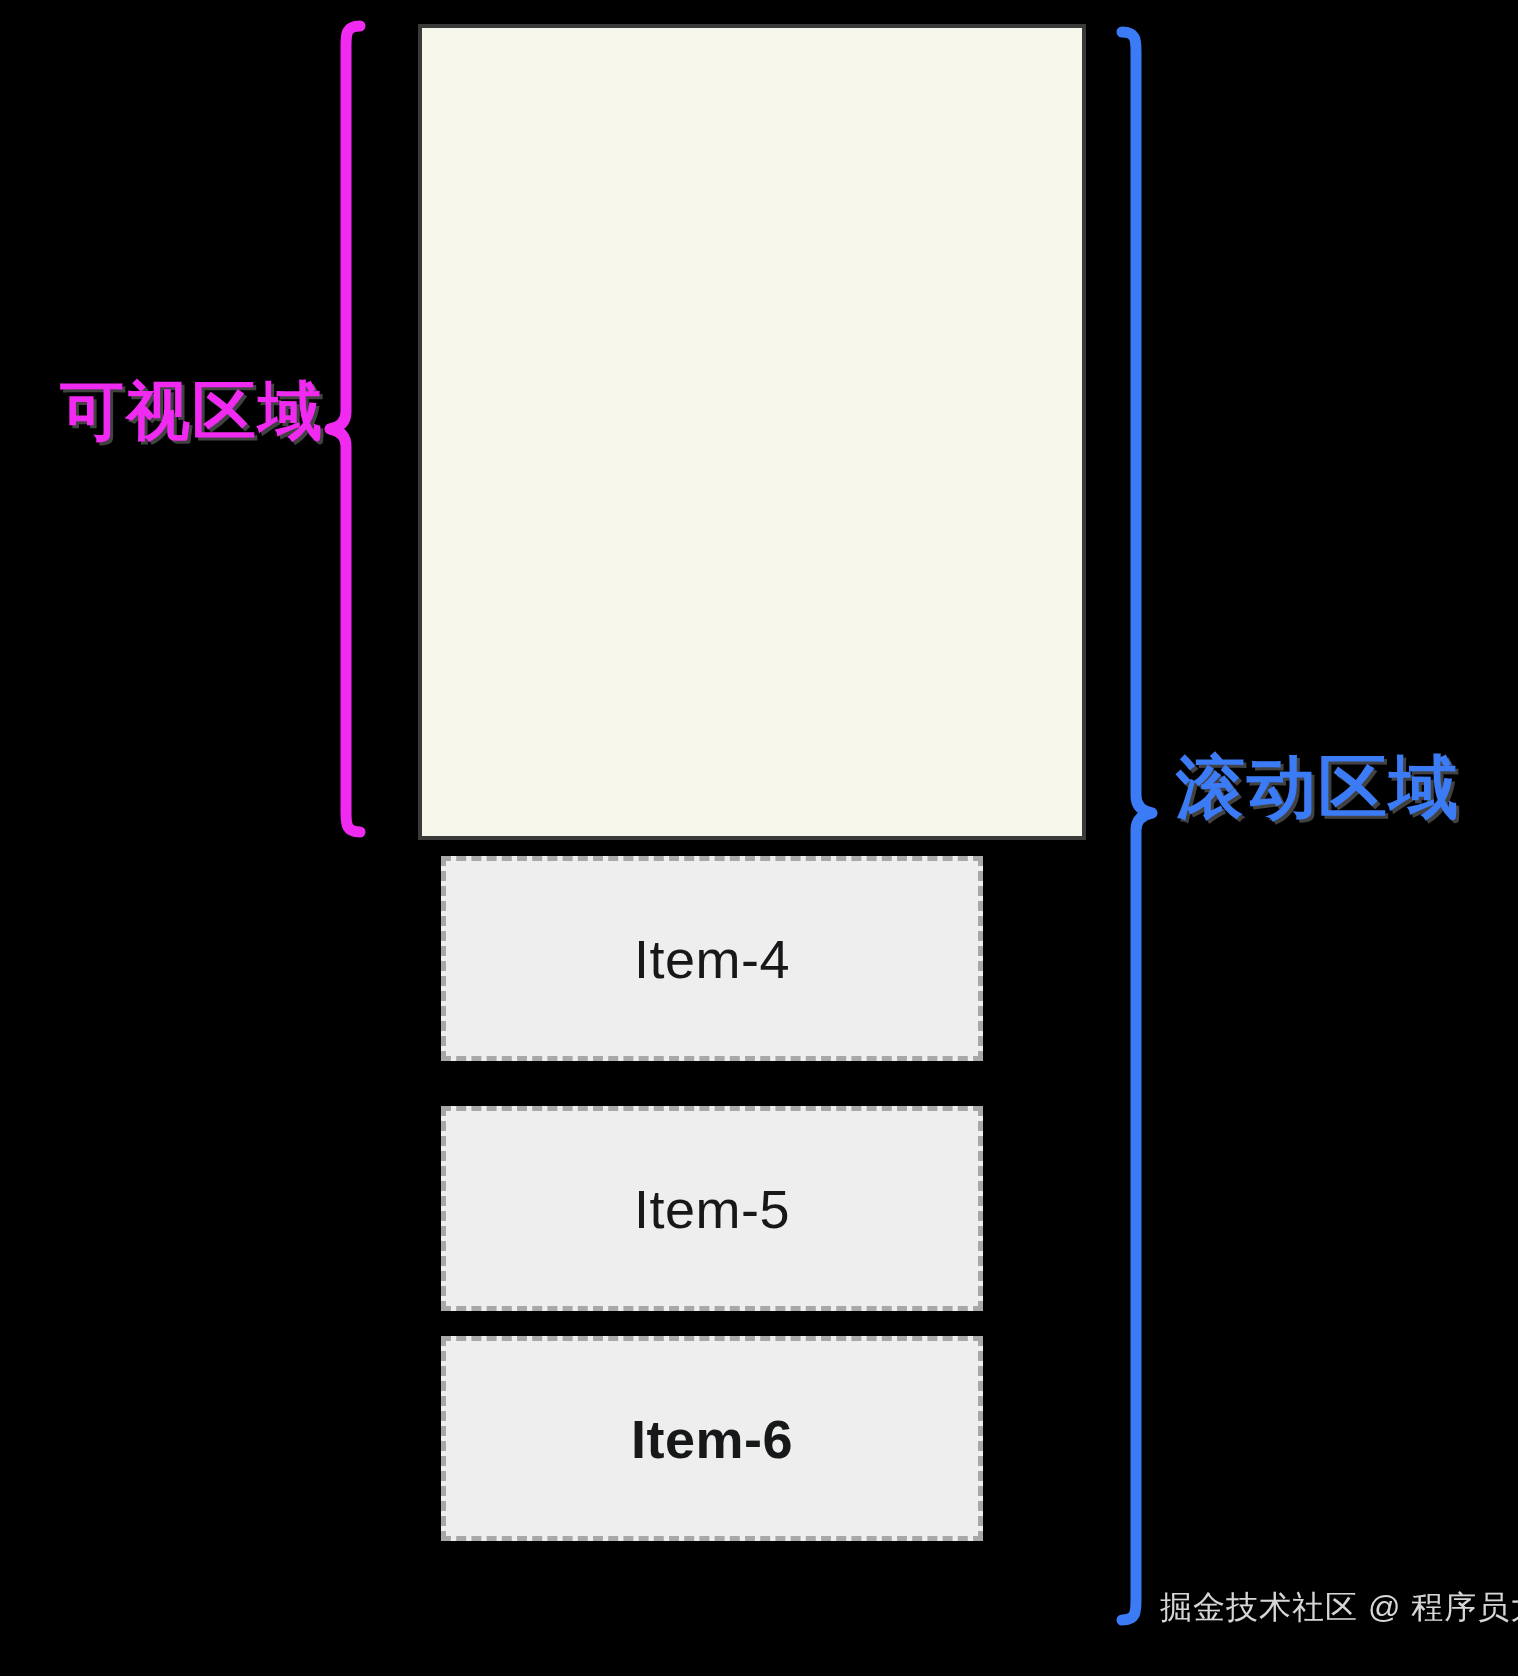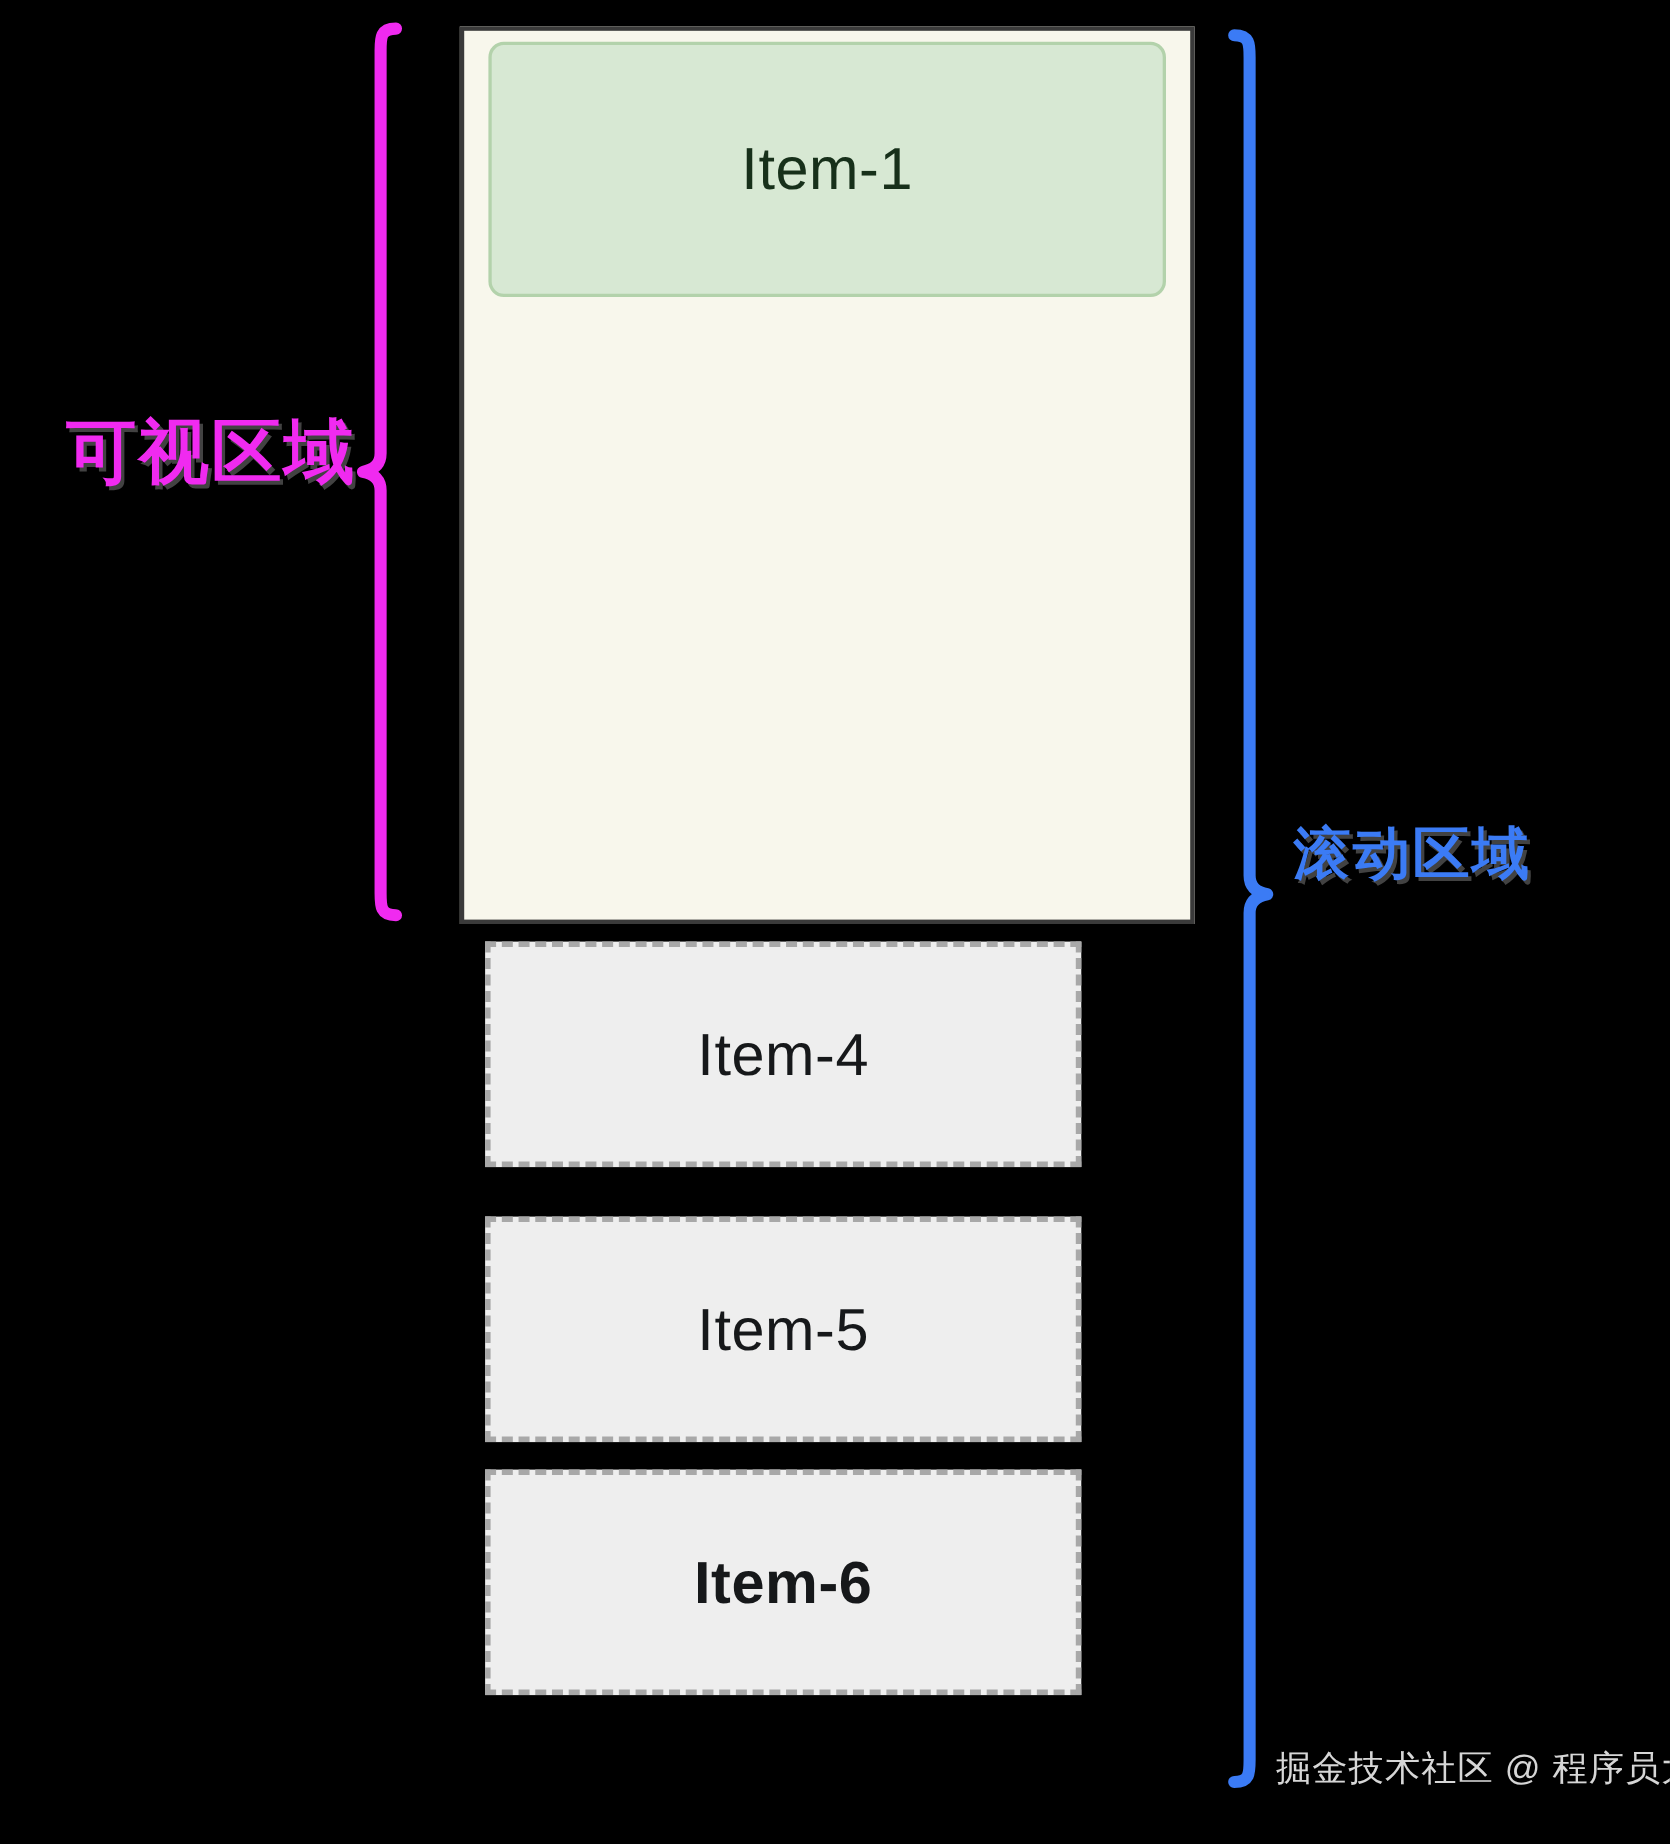--- a/index.html
+++ b/index.html
@@ -90,21 +90,21 @@
   #label-viewport {
     left: 60px;
     top: 368px;
     font-size: 64px;
     color: #f02af0;
     text-shadow: 3px 3px 0 rgba(120,120,120,0.55);
   }
   #label-scroll {
     left: 1176px;
     top: 742px;
-    font-size: 52px;
+    font-size: 69px;
     color: #3b7bf5;
     text-shadow: 3px 3px 0 rgba(120,120,120,0.55);
   }
 
   
   #watermark {
     position: absolute;
     left: 1160px;
     top: 1586px;
     font-size: 32px;
@@ -116,21 +116,20 @@
 </style>
 </head>
 <body>
 
 <svg class="bracket" style="left:316px; top:16px;" width="64" height="830" viewBox="0 0 64 830">
   <path d="M 44 10 C 30 10, 30 18, 30 30 L 30 396 C 30 406, 24 411, 14 413 C 24 415, 30 420, 30 430 L 30 796 C 30 808, 30 816, 44 816" fill="none" stroke="#f02af0" stroke-width="11" stroke-linecap="round" stroke-linejoin="round"></path>
 </svg>
 
 <div id="viewport-container">
   <div class="item-list-visible">
-    <div class="item-green">Item-1</div>
   </div>
 </div>
 
 <div class="item-dashed" id="item-4">Item-4</div>
 <div class="item-dashed" id="item-5">Item-5</div>
 <div class="item-dashed" id="item-6">Item-6</div>
 
 <svg class="bracket" style="left:1110px; top:22px;" width="70" height="1628" viewBox="0 0 70 1628">
   <path d="M 12 10 C 26 10, 26 18, 26 30 L 26 774 C 26 784, 32 789, 42 791 C 32 793, 26 798, 26 808 L 26 1578 C 26 1590, 26 1598, 12 1598" fill="none" stroke="#3b7bf5" stroke-width="11" stroke-linecap="round" stroke-linejoin="round"></path>
 </svg>

